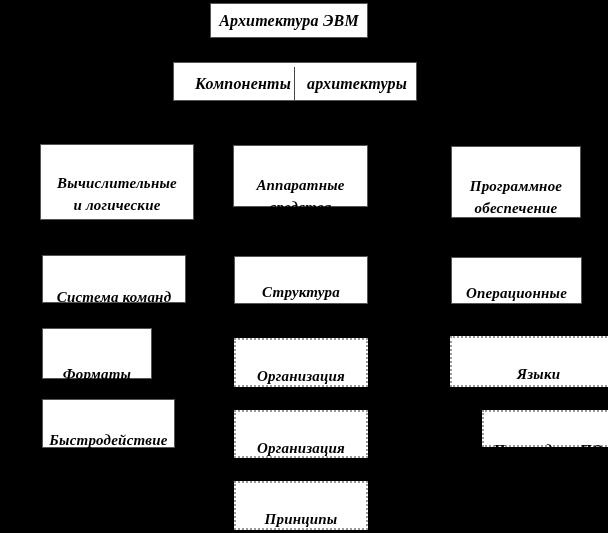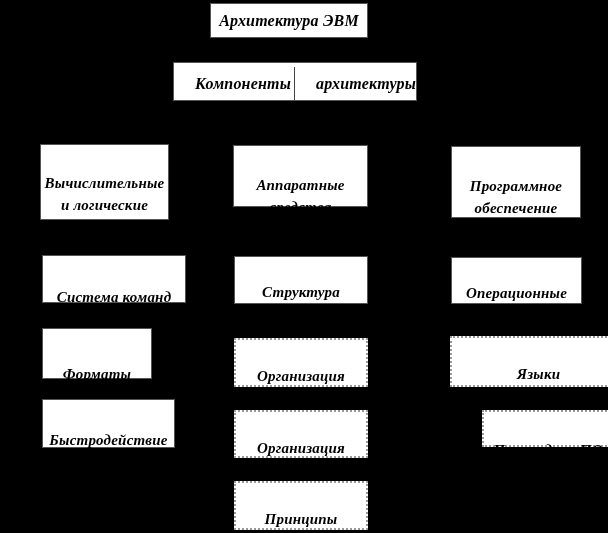--- a/index.html
+++ b/index.html
@@ -21,22 +21,22 @@
     text-align:center; white-space:pre-line; padding-top:3px;
     letter-spacing:0.2px;
     font-style:italic;
   }
   .dotted{ border:2px dotted var(--dotted_border); }
   
   #n-title      {left:210px; top:3px;   width:158px; height:35px; display:flex; align-items:center; justify-content:center; padding-top:0; font-size:16px;}
   #n-components {left:173px; top:62px;  width:244px; height:39px; display:flex; padding-top:4px; font-size:16px;}
   #n-components .cell{flex:1 1 50%; display:flex; align-items:center; box-sizing:border-box;}
   #n-components .cell.left {justify-content:flex-end; border-right:1px solid #444; padding-right:3px;}
-  #n-components .cell.right{justify-content:flex-end; padding-left:3px;}
-  #n-l1{left:40px;  top:144px; width:129px; height:76px; padding-top:5px;}
+  #n-components .cell.right{justify-content:center; padding-left:3px;}
+  #n-l1{left:40px;  top:144px; width:154px; height:76px; padding-top:5px;}
   #n-l2{left:42px;  top:255px; width:144px; height:48px; padding-top:8px;}
   #n-l3{left:42px;  top:328px; width:110px; height:51px; padding-top:12px;}
   #n-l4{left:42px;  top:399px; width:133px; height:49px; padding-top:7px;}
   #n-m1{left:233px; top:145px; width:135px; height:62px; padding-top:6px;}
   #n-m2{left:234px; top:256px; width:134px; height:48px; padding-top:2px;}
   #n-m3{left:234px; top:338px; width:134px; height:49px;}
   #n-m4{left:234px; top:410px; width:134px; height:48px;}
   #n-m5{left:234px; top:481px; width:134px; height:49px;}
   #n-r1{left:451px; top:146px; width:130px; height:72px; padding-top:6px;}
   #n-r2{left:451px; top:257px; width:131px; height:47px; padding-top:2px;}

